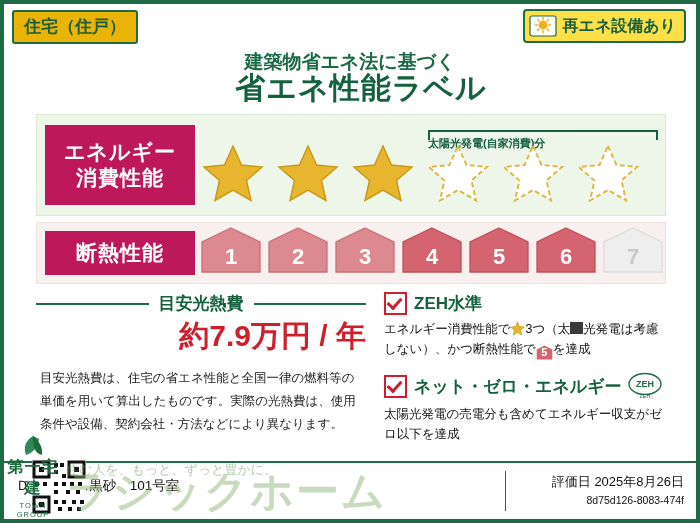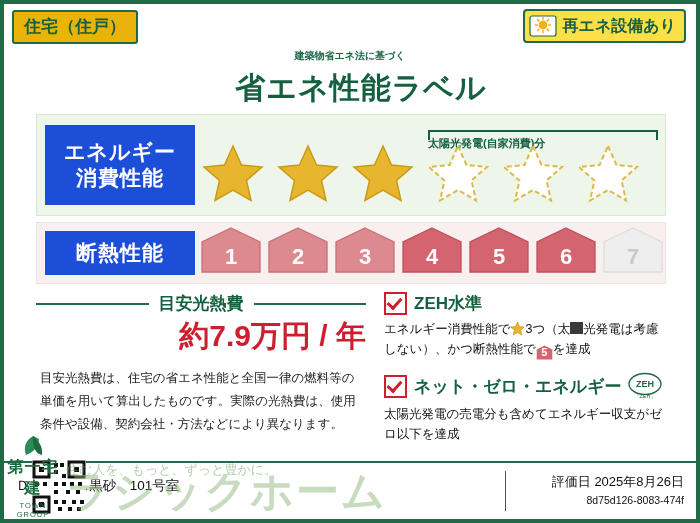--- a/index.html
+++ b/index.html
@@ -43,21 +43,21 @@
     margin-right:6px;
     display:block;
   }
   .solar-txt{
     font-size:16px; font-weight:bold; color:#166040;
   }
   
   .sub-title{
     position:absolute; top:45px; left:0; width:692px;
     text-align:center;
-    font-size:10px; font-weight:bold; color:#1a6a46;
+    font-size:19px; font-weight:bold; color:#1a6a46;
   }
   .main-title{
     position:absolute; top:64px; left:11px; width:692px;
     text-align:center;
     font-size:30px; font-weight:bold; color:#14603f;
     letter-spacing:1px;
   }
   
   .panel-energy{
     position:absolute; left:32px; top:110px; width:628px; height:100px;
@@ -65,21 +65,21 @@
     border:1px solid #dbe8d6;
   }
   .panel-insul{
     position:absolute; left:32px; top:218px; width:628px; height:60px;
     background:#f7f0ee;
     border:1px solid #efe2de;
   }
   .cat-box{
     position:absolute; left:8px;
     width:150px;
-    background:#1d4ed8;
+    background:#be185d;
     color:#fff;
     display:flex; flex-direction:column; justify-content:center; align-items:center;
     font-weight:bold;
     line-height:1.25;
     letter-spacing:1px;
   }
   .cat-energy{ top:10px; height:80px; font-size:21px; }
   .cat-insul{ top:8px; height:44px; font-size:21px; }
 
   

